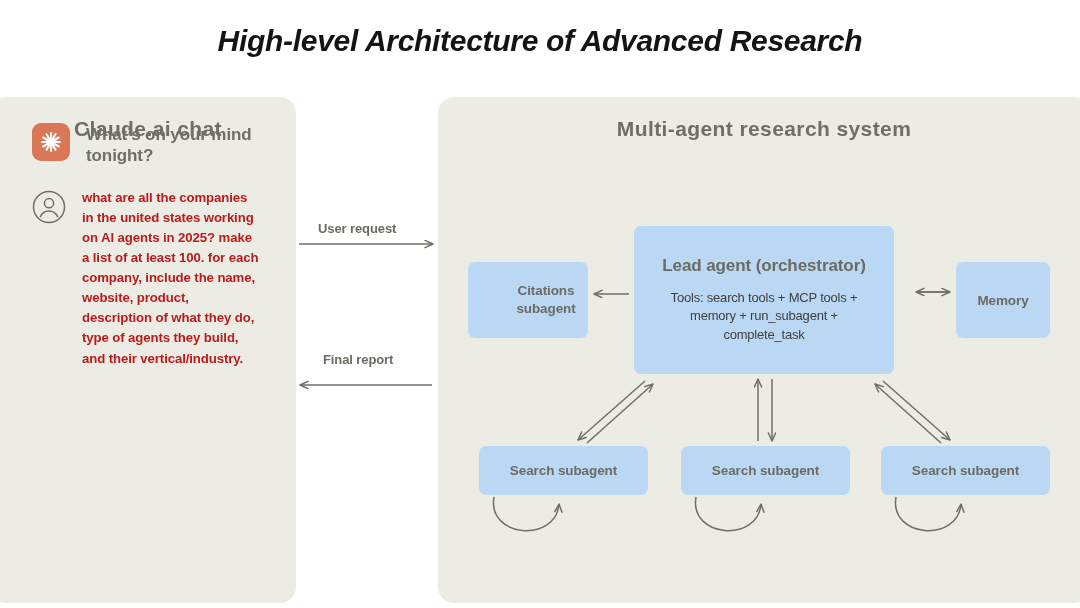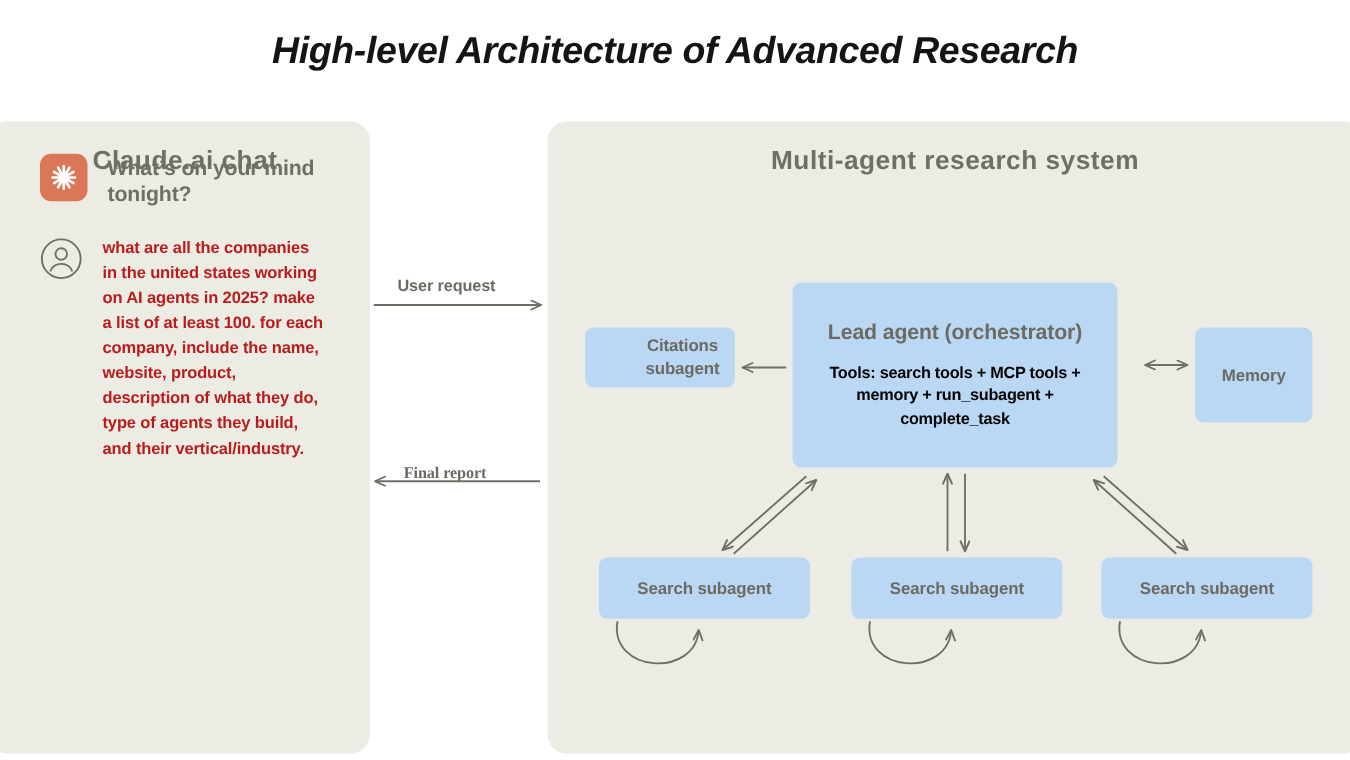--- a/index.html
+++ b/index.html
@@ -140,31 +140,31 @@
   }
   #lead-agent-title {
     font-size: 17px;
     font-weight: bold;
     line-height: 1.28;
     letter-spacing: -0.1px;
     color: #6b6b63;
   }
   #lead-agent-tools {
     font-size: 13px;
-    font-weight: bold;
+    font-weight: normal;
     line-height: 1.45;
     letter-spacing: -0.2px;
     margin-top: 12px;
-    color: #000000;
+    color: #404040;
   }
   #citations-subagent-box {
     left: 468px;
     top: 262px;
     width: 120px;
-    height: 48px;
+    height: 76px;
     font-size: 13.5px;
     font-weight: bold;
     line-height: 1.32;
     letter-spacing: -0.1px;
     padding-left: 36px;
   }
   #memory-box {
     left: 956px;
     top: 262px;
     width: 94px;
@@ -188,21 +188,21 @@
   
   .arrow-label {
     position: absolute;
     font-size: 13px;
     font-weight: bold;
     color: #6b6b63;
     letter-spacing: -0.1px;
     white-space: nowrap;
   }
   #user-request-label { left: 318px; top: 221px; text-align: right; }
-  #final-report-label { left: 323px; top: 370px; font-family: Liberation Serif, serif; }
+  #final-report-label { left: 323px; top: 352px; }
 
   
   #arrow-layer {
     position: absolute;
     left: 0;
     top: 0;
     width: 1080px;
     height: 608px;
     pointer-events: none;
   }

